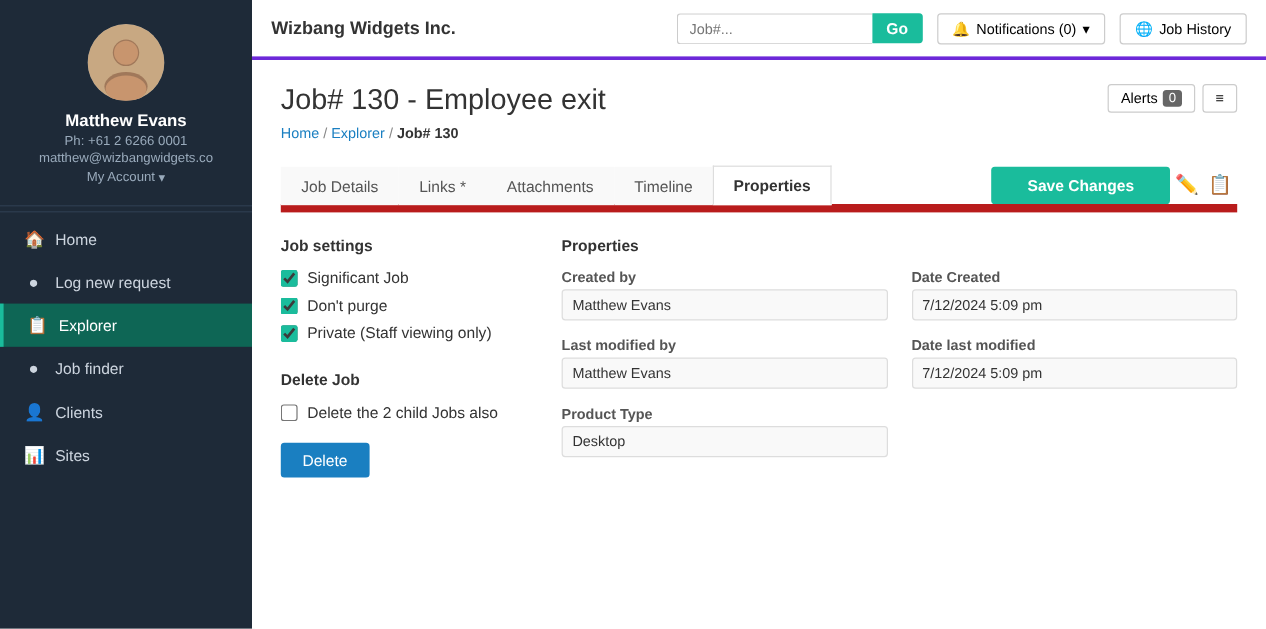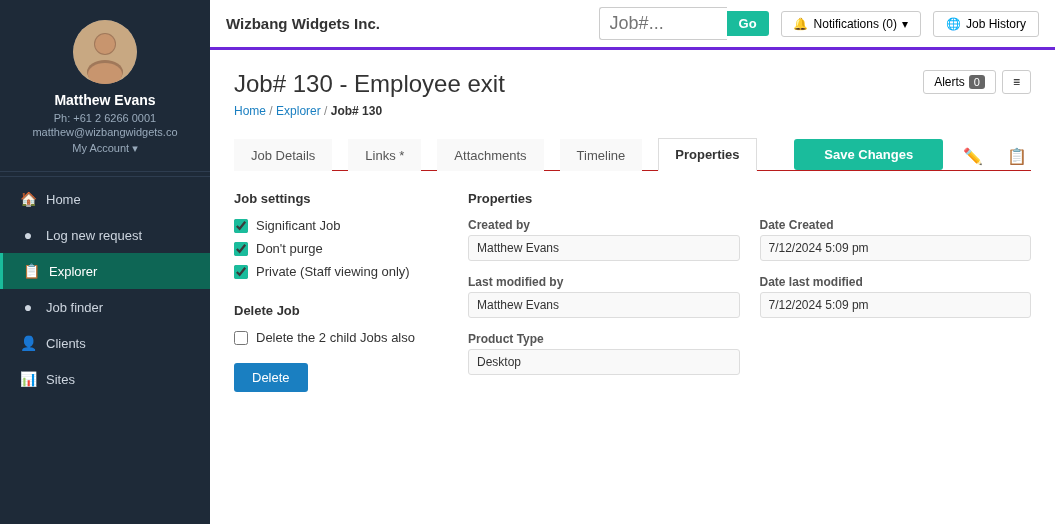--- a/index.html
+++ b/index.html
@@ -76,23 +76,23 @@
     }
     #search-container {
       display: flex;
       align-items: center;
       gap: 0;
     }
     #search-input {
       border: 1px solid #ccc;
       border-right: none;
       padding: 5px 10px;
-      font-size: 18px;
+      font-size: 12px;
       border-radius: 3px 0 0 3px;
-      width: 128px;
+      width: 163px;
       outline: none;
     }
     #search-go-btn {
       background: #1abc9c;
       color: #fff;
       border: none;
       padding: 5px 12px;
       border-radius: 0 3px 3px 0;
       cursor: pointer;
       font-size: 13px;
@@ -177,24 +177,24 @@
       font-size: 12px;
       color: #888;
       margin-bottom: 20px;
     }
     #breadcrumb a { color: #1a7fc1; text-decoration: none; }
     #breadcrumb .current { color: #333; font-weight: bold; }
 
     
     #tabs-container {
       display: flex;
-      align-items: flex-end;
-      border-bottom: 1px solid #b91c1c;
+      align-items: center;
+      border-bottom: 7px solid #b91c1c;
       margin-bottom: 0;
-      gap: 16px;
+      gap: 0;
     }
     .tab-item {
       padding: 8px 16px;
       font-size: 13px;
       cursor: pointer;
       color: #555;
       border: 1px solid transparent;
       border-bottom: none;
       margin-bottom: -1px;
       background: #f9f9f9;

